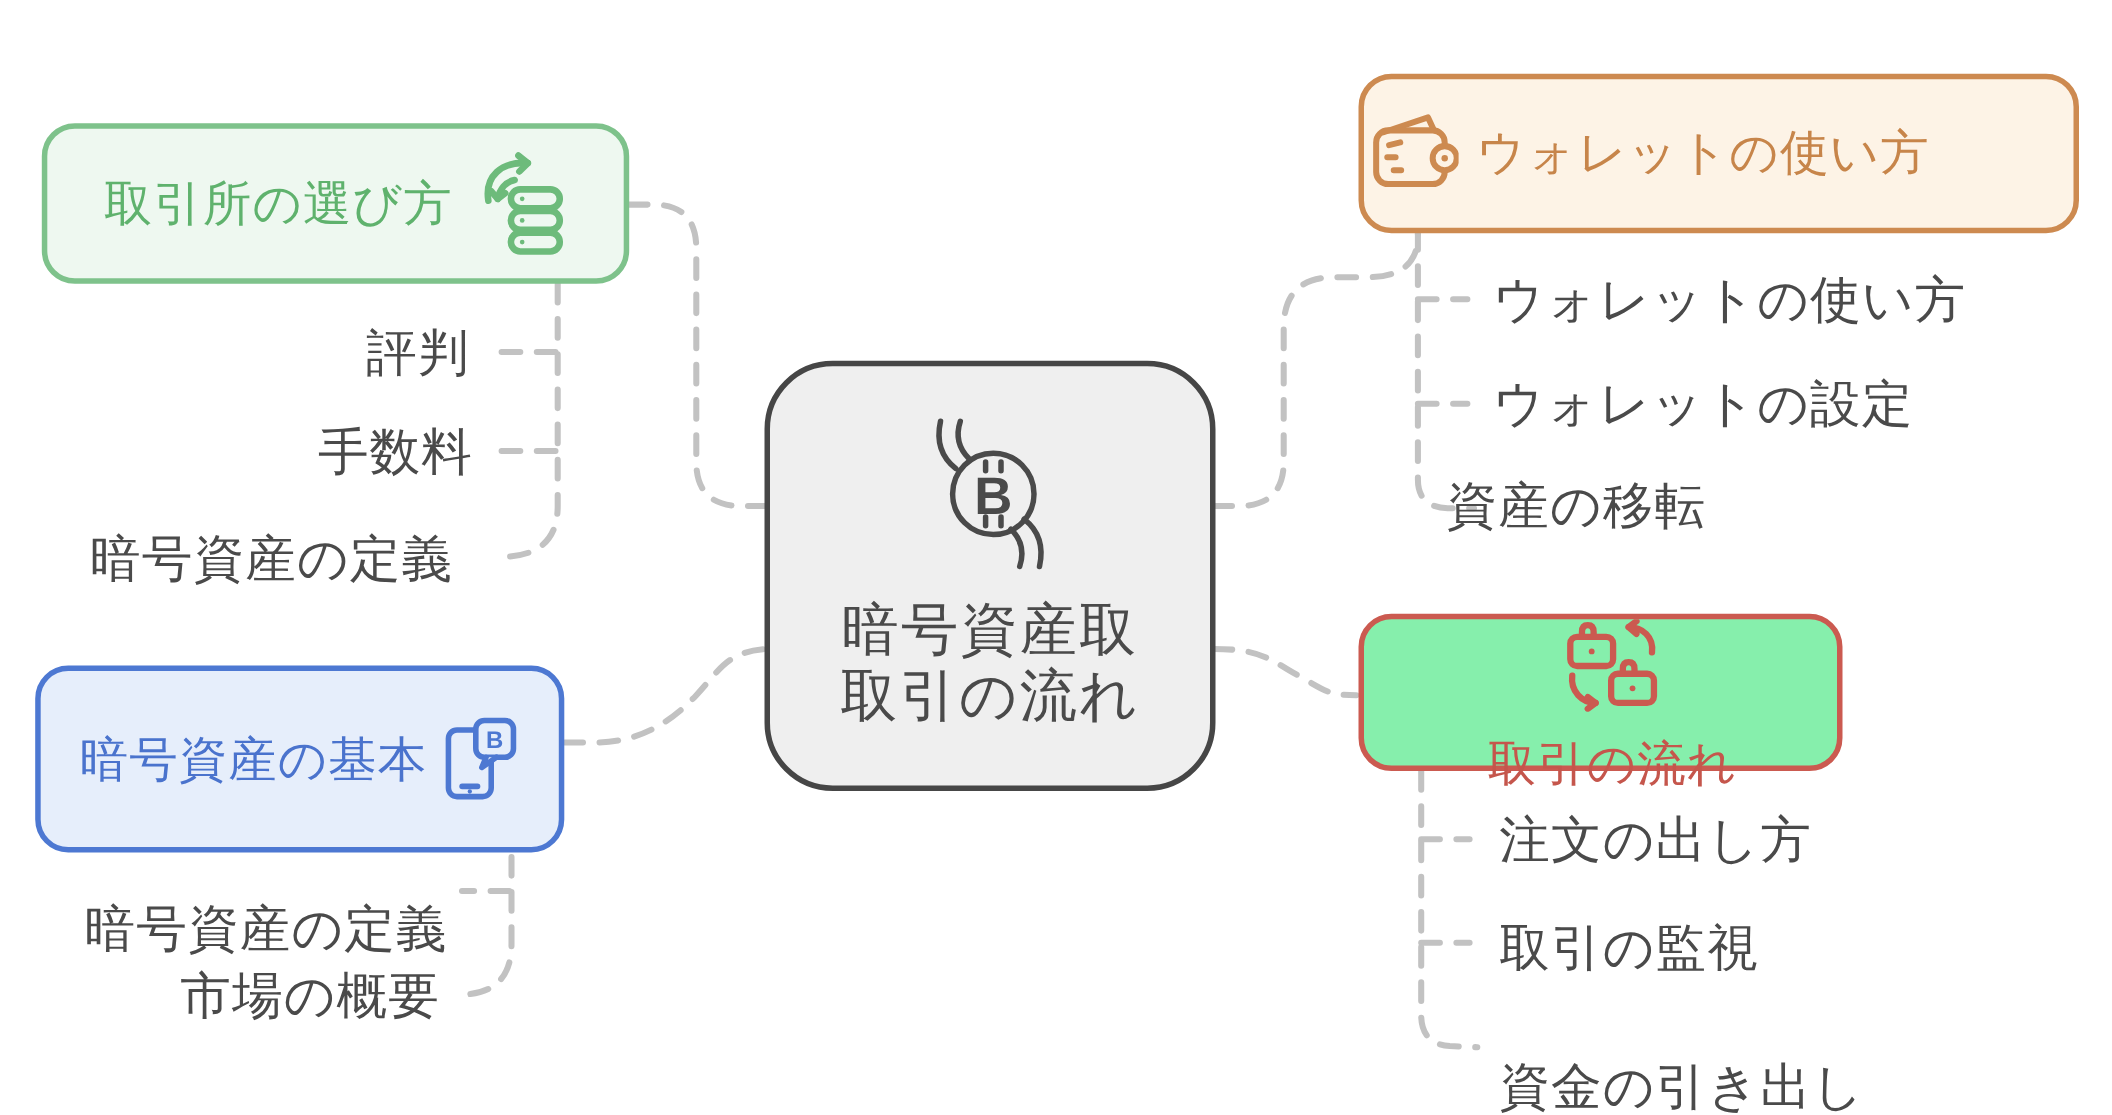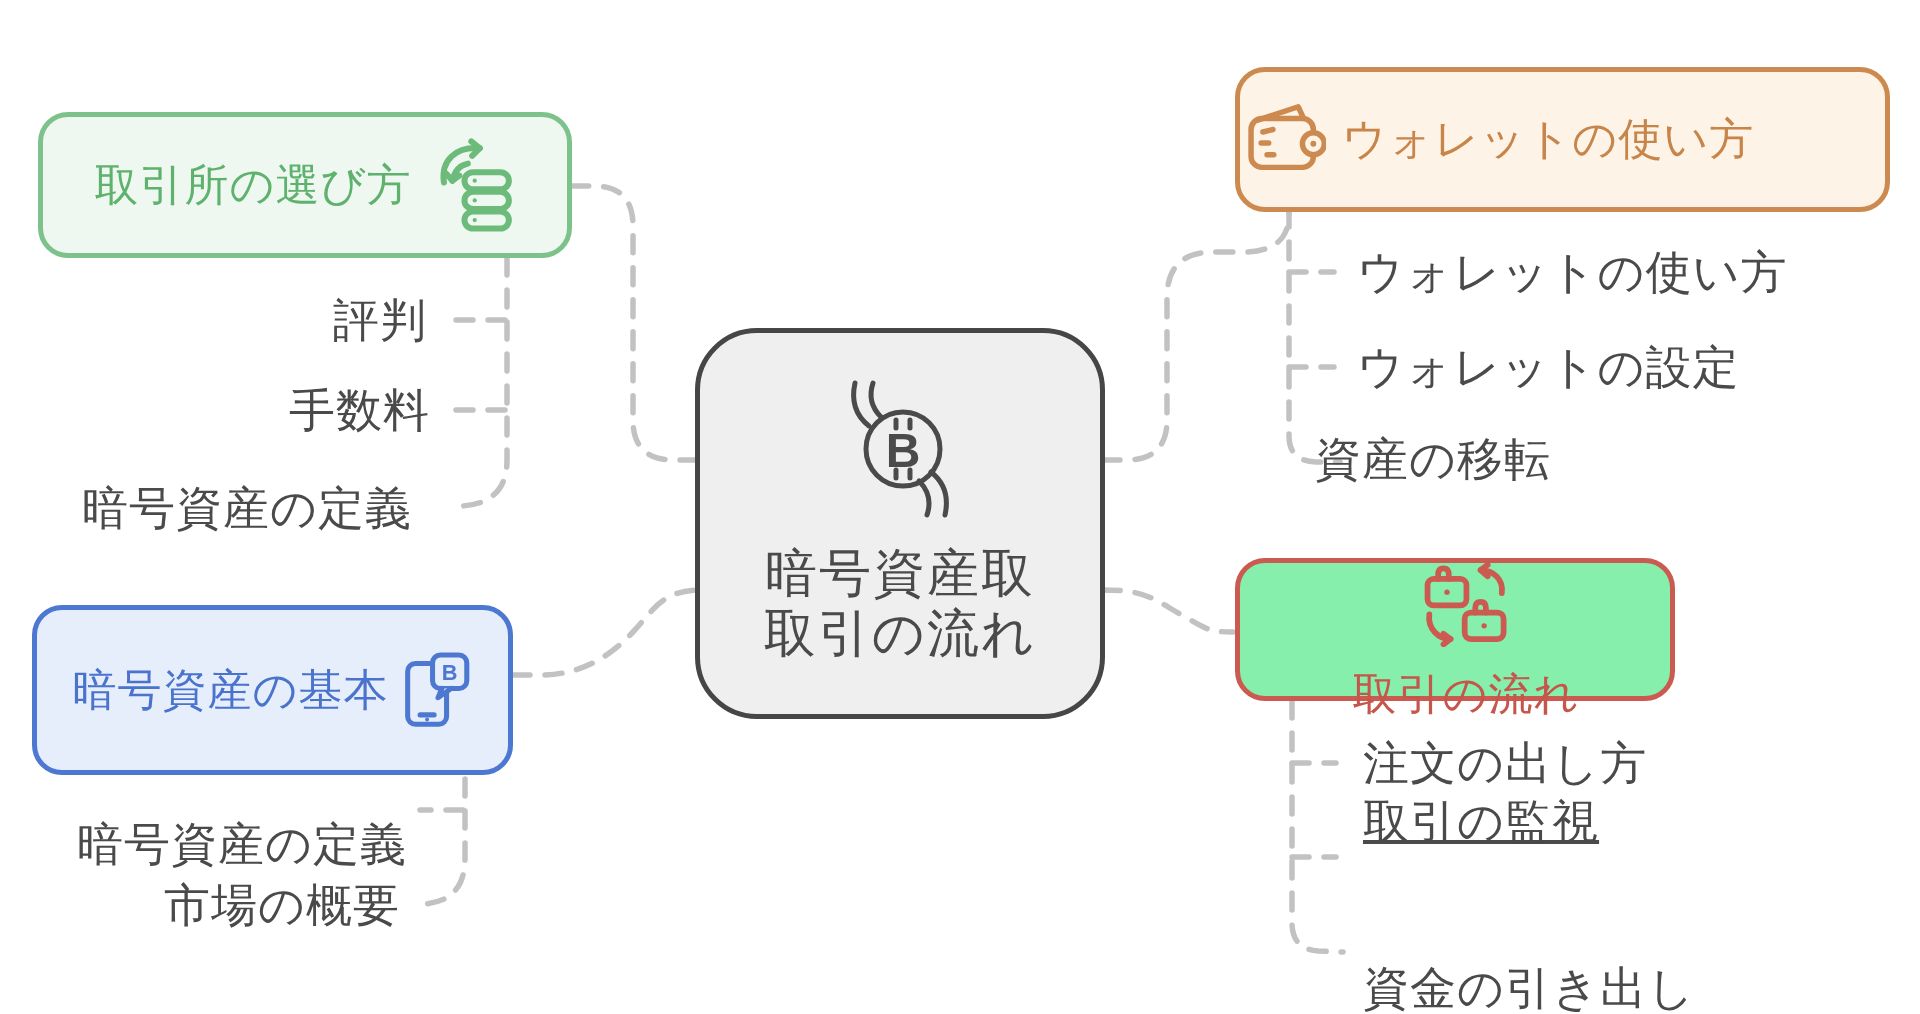--- a/index.html
+++ b/index.html
@@ -102,21 +102,21 @@
   .leaf.l { text-align: left; }
   .leaf-reputation   { top: 290px; width: 427px; }
   .leaf-fees         { top: 380px; width: 430px; }
   .leaf-security     { top: 478px; width: 412px; }
   .leaf-definition   { top: 814px; width: 407px; }
   .leaf-market       { top: 875px; width: 400px; }
   .leaf-wallet-types { top: 242px; left: 1357px; }
   .leaf-wallet-setup { top: 337px; left: 1357px; }
   .leaf-asset-move   { top: 429px; left: 1315px; }
   .leaf-orders       { top: 733px; left: 1363px; }
-  .leaf-monitoring   { top: 791px; left: 1363px; text-decoration: underline; }
+  .leaf-monitoring   { top: 831px; left: 1363px; }
   .leaf-withdraw     { top: 958px; left: 1363px; }
   .icon svg { display: block; }
 </style>
 </head>
 <body>
 
 <div class="stage">
 
   <svg class="connectors" viewBox="0 0 1920 1014">
     <path d="M 697 460 H 674 Q 633 460 633 420 V 226 Q 633 186 594 186 H 572"></path>

